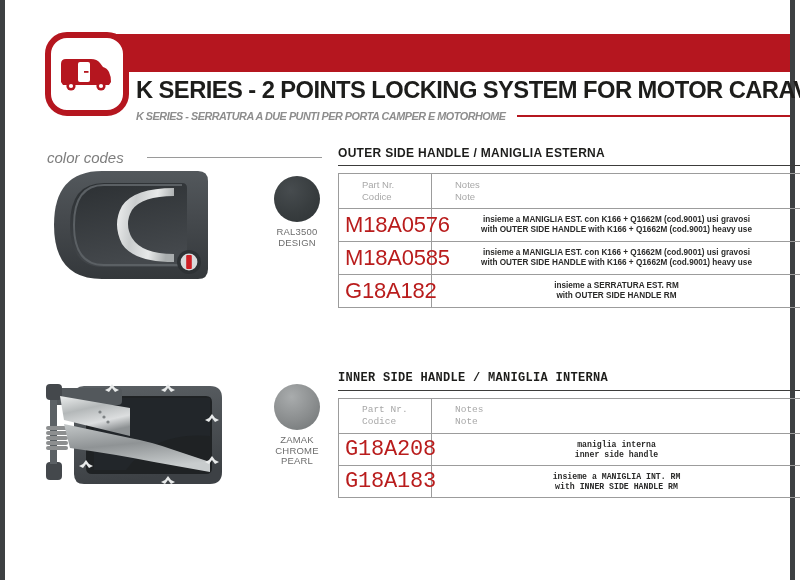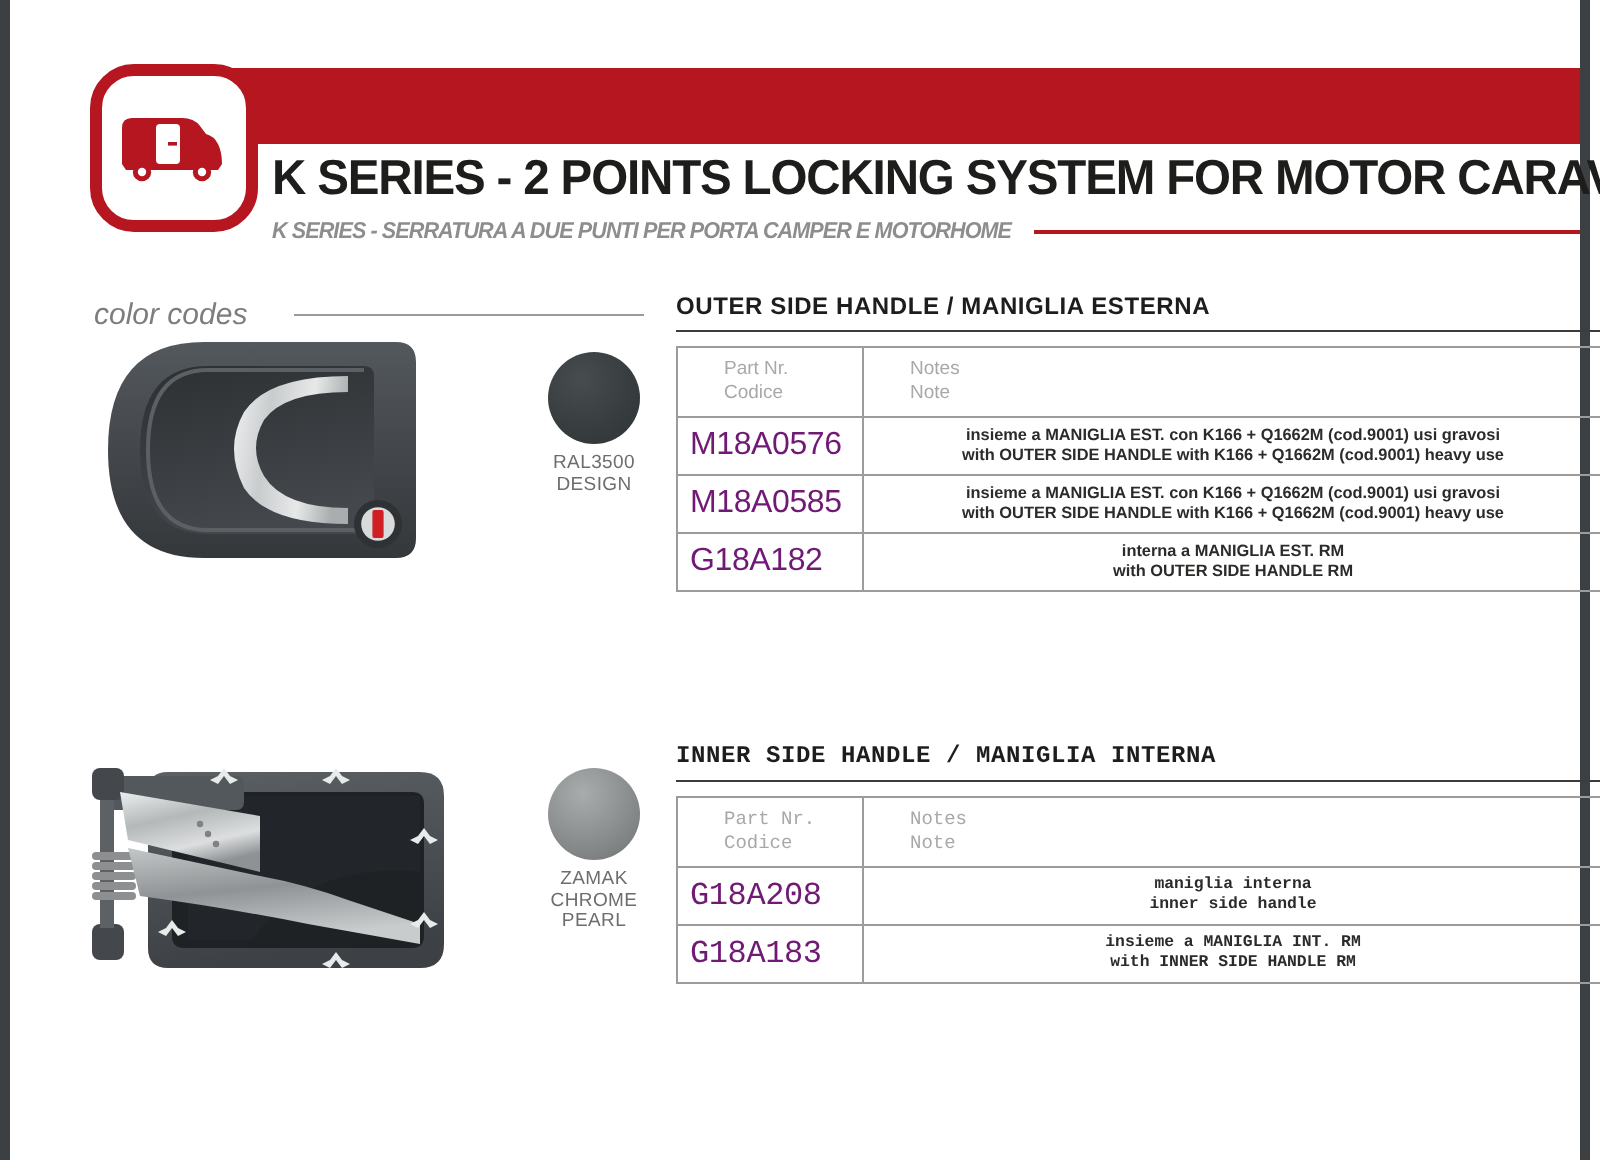--- a/index.html
+++ b/index.html
@@ -138,23 +138,23 @@
   td.col-code { width:93px; }
   .hdr td {
     padding:5px 7px 6px 23px;
     color:#a8a8a8;
     font-size:9.5px;
     line-height:11.5px;
   }
   .hdr .l1, .hdr .l2 { display:block; }
   td.code-cell {
     padding:3px 6px;
-    font-size:16px;
+    font-size:22px;
     font-weight:normal;
-    color:#701a75;
+    color:#b91c1c;
     letter-spacing:-0.2px;
     text-align:left;
   }
   td.note-cell {
     padding:4px 7px;
     font-size:8.2px;
     line-height:10px;
     font-weight:bold;
     color:#2b2b2a;
     text-align:center;
@@ -310,21 +310,21 @@
         <tr>
           <td class="col-code code-cell">M18A0585</td>
           <td class="note-cell">
             <span>insieme a MANIGLIA EST. con K166 + Q1662M (cod.9001) usi gravosi</span>
             <span>with OUTER SIDE HANDLE with K166 + Q1662M (cod.9001) heavy use</span>
           </td>
         </tr>
         <tr>
           <td class="col-code code-cell">G18A182</td>
           <td class="note-cell">
-            <span>interna a MANIGLIA EST. RM</span>
+            <span>insieme a SERRATURA EST. RM</span>
             <span>with OUTER SIDE HANDLE RM</span>
           </td>
         </tr>
       </tbody>
     </table>
   </div>
 
   <div class="table-block" style="left:338px; top:371px;font-family:Liberation Mono, monospace;">
     <div class="table-title">INNER SIDE HANDLE / MANIGLIA INTERNA</div>
     <table class="parts">

